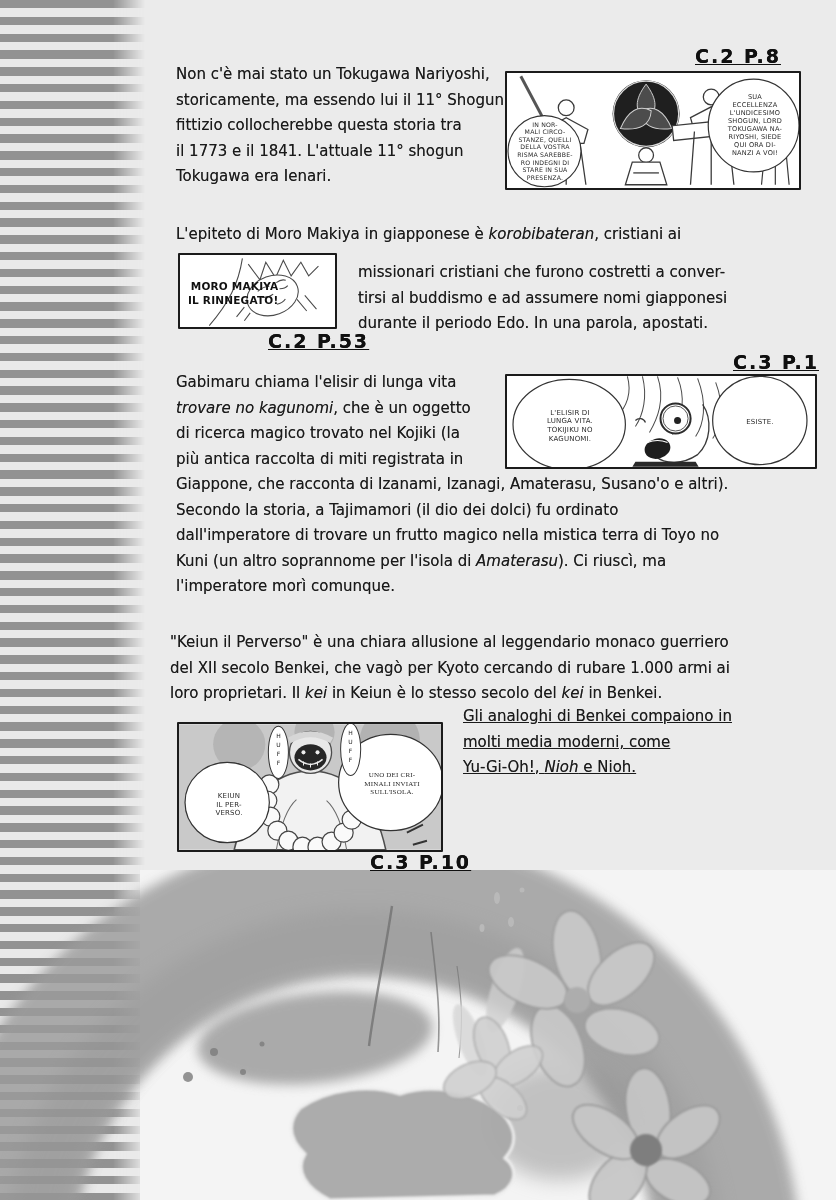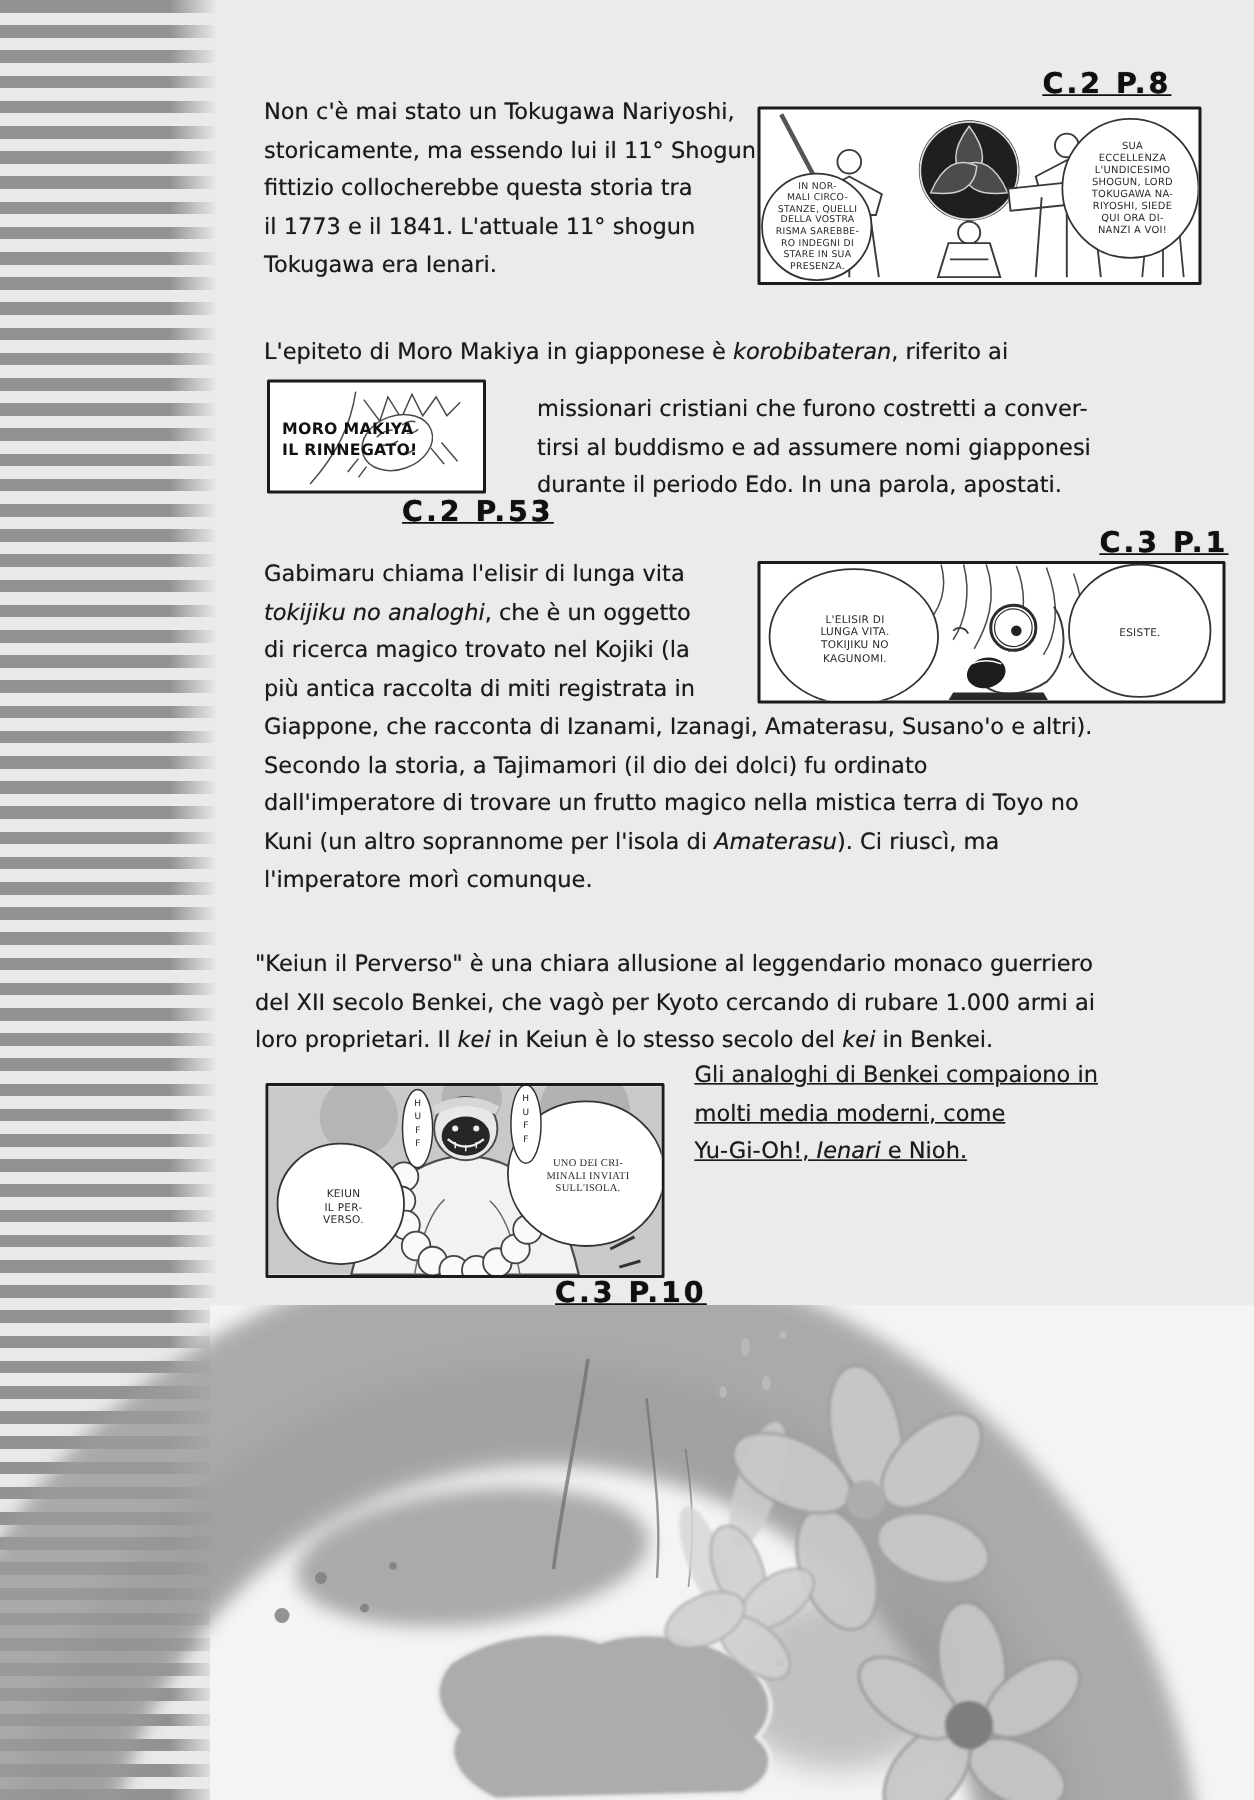--- a/index.html
+++ b/index.html
@@ -184,23 +184,23 @@
     <div class="bub" style="left:202px;top:8px;width:92px;height:88px;">SUA
 ECCELLENZA
 L'UNDICESIMO
 SHOGUN, LORD
 TOKUGAWA NA-
 RIYOSHI, SIEDE
 QUI ORA DI-
 NANZI A VOI!</div>
   </div>
 
-  <div class="note" style="left:176px;top:222px;width:620px;"><span>L'epiteto di Moro Makiya in giapponese è </span><span class="it">korobibateran</span><span>, riferito ai</span></div>
-
-  <div class="panel" style="left:178px;top:253px;width:146px;height:76px;">
+  <div class="note" style="left:176px;top:222px;width:620px;"><span>L'epiteto di Moro Makiya in giapponese è </span><span class="it">korobibateran</span><span>, cristiani ai</span></div>
+
+  <div class="panel" style="left:178px;top:253px;width:159px;height:76px;text-align:right;">
     <svg viewBox="0 0 159 71">
       <g stroke="#4a4a4a" stroke-width="1.1" fill="none">
         <path d="M30,71 C50,48 60,28 64,2"></path>
         <path d="M70,8 L82,24 L88,6 L98,22 L106,4 L114,20 L124,6 L132,20 L142,10"></path>
         <g transform="rotate(-20 95 40)">
           <ellipse cx="95" cy="40" rx="27" ry="20" fill="#fff"></ellipse>
           <path d="M84,38 q6,3 12,1 M104,36 q5,2 9,0"></path>
           <path d="M82,31 q7,-3 13,-1 M103,29 q6,-2 10,1"></path>
           <path d="M96,50 q6,1 10,-2"></path>
         </g>
@@ -213,21 +213,21 @@
 
   <div class="note" style="left:358px;top:260px;width:440px;"><span>missionari cristiani che furono costretti a conver-
 tirsi al buddismo e ad assumere nomi giapponesi
 durante il periodo Edo. In una parola, apostati.</span></div>
 
   <div class="cap" style="left:268px;top:330px;">C.2 P.53</div>
 
   <div class="cap" style="left:708px;top:351px;margin-left:25px;">C.3 P.1</div>
 
   <div class="note" style="left:176px;top:370px;width:640px;"><span>Gabimaru chiama l'elisir di lunga vita
-</span><span class="it">tokijiku no analoghi</span><span>, che è un oggetto
+</span><span class="it">trovare no kagunomi</span><span>, che è un oggetto
 di ricerca magico trovato nel Kojiki (la
 più antica raccolta di miti registrata in
 Giappone, che racconta di Izanami, Izanagi, Amaterasu, Susano'o e altri).
 Secondo la storia, a Tajimamori (il dio dei dolci) fu ordinato
 dall'imperatore di trovare un frutto magico nella mistica terra di Toyo no
 Kuni (un altro soprannome per l'isola di </span><span class="it">Amaterasu</span><span>). Ci riuscì, ma
 l'imperatore morì comunque.</span></div>
 
   <div class="panel" style="left:505px;top:374px;width:312px;height:95px;">
     <svg viewBox="0 0 307 90">
@@ -257,21 +257,21 @@
 KAGUNOMI.</div>
     <div class="bub" style="left:208px;top:20px;width:90px;height:52px;font-size:7px;">ESISTE.</div>
   </div>
 
   <div class="note" style="left:170px;top:630px;width:650px;"><span>"Keiun il Perverso" è una chiara allusione al leggendario monaco guerriero
 del XII secolo Benkei, che vagò per Kyoto cercando di rubare 1.000 armi ai
 loro proprietari. Il </span><span class="it">kei</span><span> in Keiun è lo stesso secolo del </span><span class="it">kei</span><span> in Benkei.</span></div>
 
   <div class="note" style="left:463px;top:704px;width:330px;text-decoration:underline;"><span>Gli analoghi di Benkei compaiono in
 molti media moderni, come
-Yu-Gi-Oh!, </span><span class="it">Ienari</span><span> e Nioh.</span></div>
+Yu-Gi-Oh!, </span><span class="it">Nioh</span><span> e Nioh.</span></div>
 
   <div class="panel" style="left:177px;top:722px;width:266px;height:130px;">
     <svg viewBox="0 0 261 125">
       <rect width="261" height="125" fill="#c9c9c9"></rect>
       <circle cx="60" cy="20" r="26" fill="#a8a8a8" opacity=".6"></circle>
       <circle cx="210" cy="16" r="30" fill="#a3a3a3" opacity=".6"></circle>
       <circle cx="135" cy="8" r="20" fill="#9e9e9e" opacity=".5"></circle>
 
       <path d="M55,125 C66,76 92,48 131,46 C172,48 196,78 206,125 Z" fill="#f2f2f2" stroke="#4d4d4d" stroke-width="1.5"></path>
       <path d="M97,125 C102,96 109,82 117,75 M167,125 C162,96 155,83 147,76" stroke="#6a6a6a" stroke-width="1" fill="none"></path>

